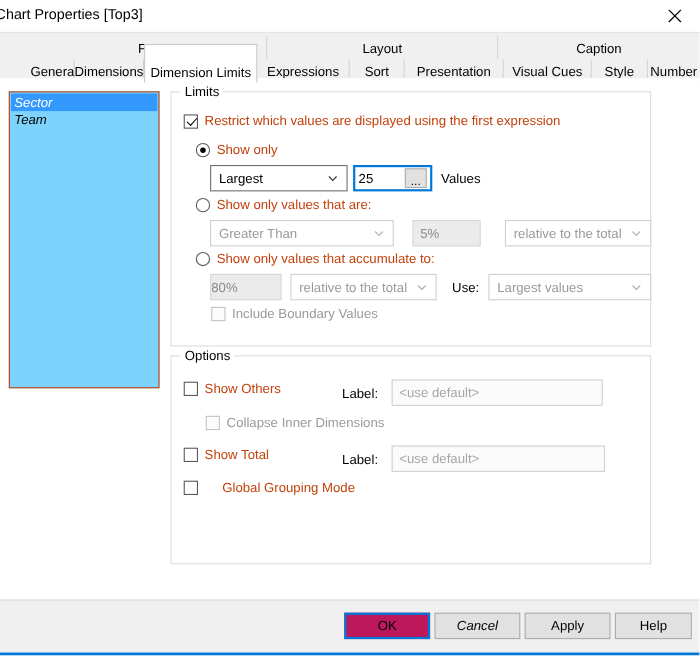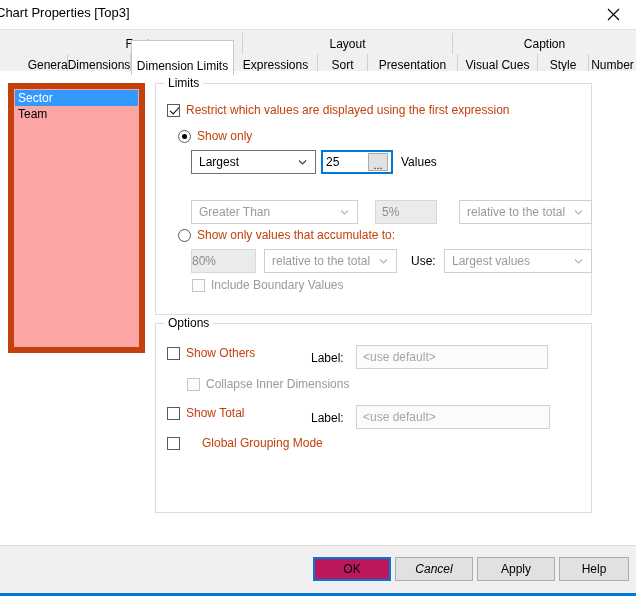--- a/index.html
+++ b/index.html
@@ -75,24 +75,25 @@
   #body {
     position: absolute; left: 0; top: 71px;
     width: 636px; height: 474px;
     background: #ffffff;
   }
 
   
   #dim-list {
     position: absolute; left: 8px; top: 12px;
     width: 137px; height: 270px;
-    background: #fca5a5;
-    border: 6px solid #c2410c;
+    background: #7dd3fc;
+    border: 1px solid #c2410c;
     padding: 1px;
     overflow: hidden;
+    font-style: italic;
   }
   .dim-item {
     height: 16px; line-height: 16px;
     padding-left: 3px;
     font-size: 12px; color: #000;
     cursor: default;
     white-space: nowrap;
   }
   .dim-item.selected { background: #3399ff; color: #ffffff; }
 
@@ -284,20 +285,24 @@
             </svg>
         </span>
       </div>
 
       <div class="tbox focused" style="left:165px; top:66px; width:72px;">
         <span>25</span>
         <span class="ellipsis-btn">...</span>
       </div>
       <div class="plain-label" style="left:245px; top:71px;">Values</div>
 
+      <div class="ctrl-row" style="left:22px; top:95px;">
+        <span class="radio"></span>
+        <span class="ctrl-label">Show only values that are:</span>
+      </div>
 
       <div class="combo disabled" style="left:35px; top:116px; width:167px;">
         <span>Greater Than</span>
         <span class="chev">
           <svg width="9" height="9" viewBox="0 0 9 9">
               <path d="M1 3 L4.5 6.5 L8 3" stroke="#b4b4b4" stroke-width="1.1" fill="none"></path>
             </svg>
         </span>
       </div>
 

